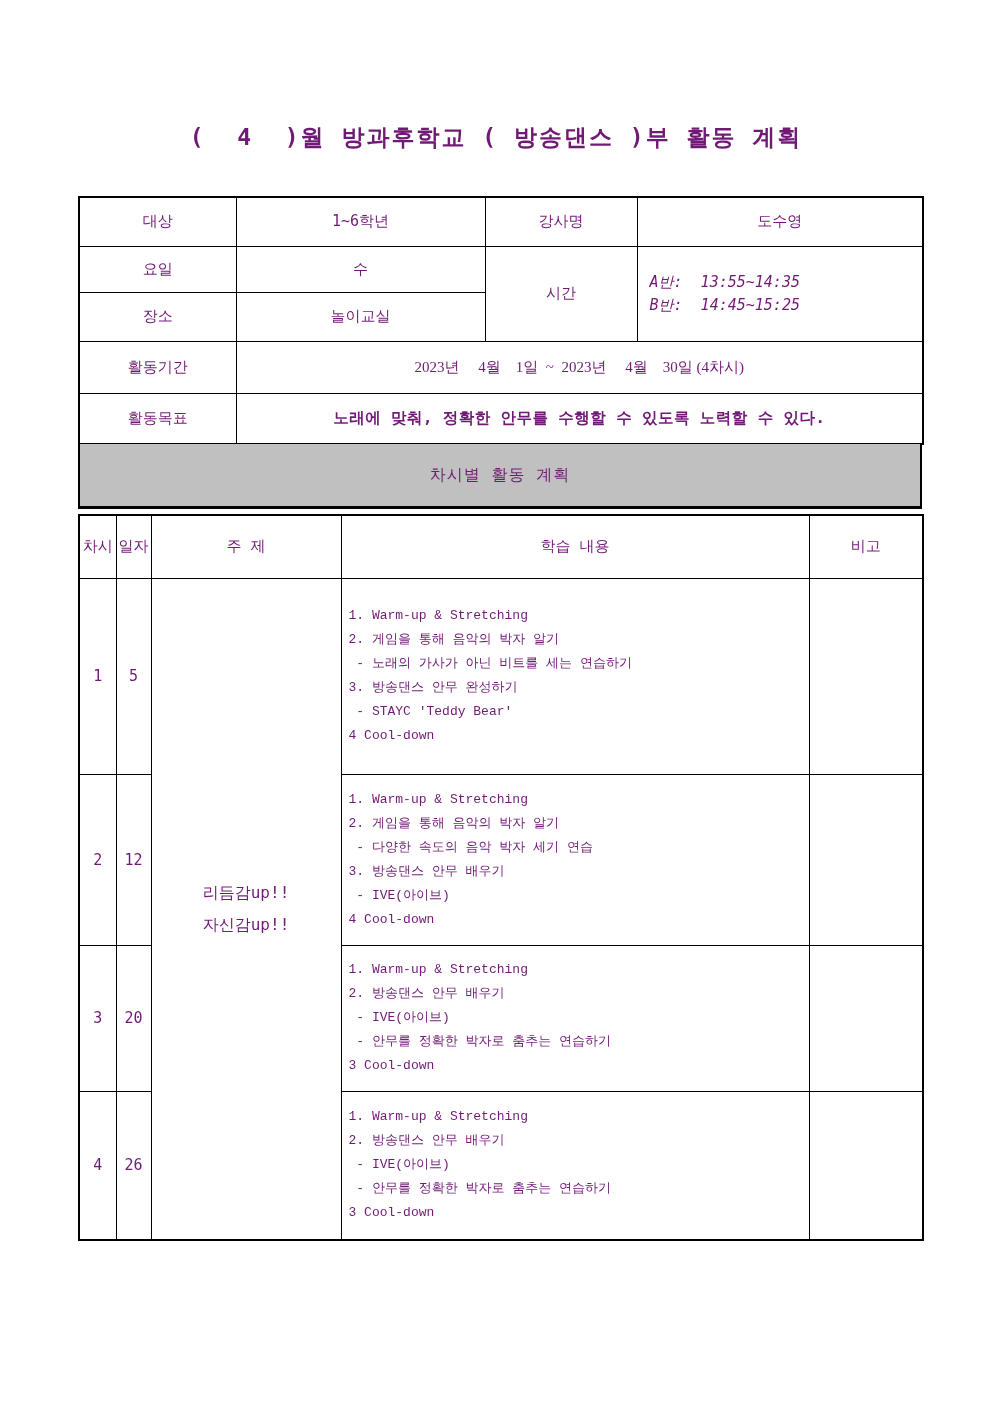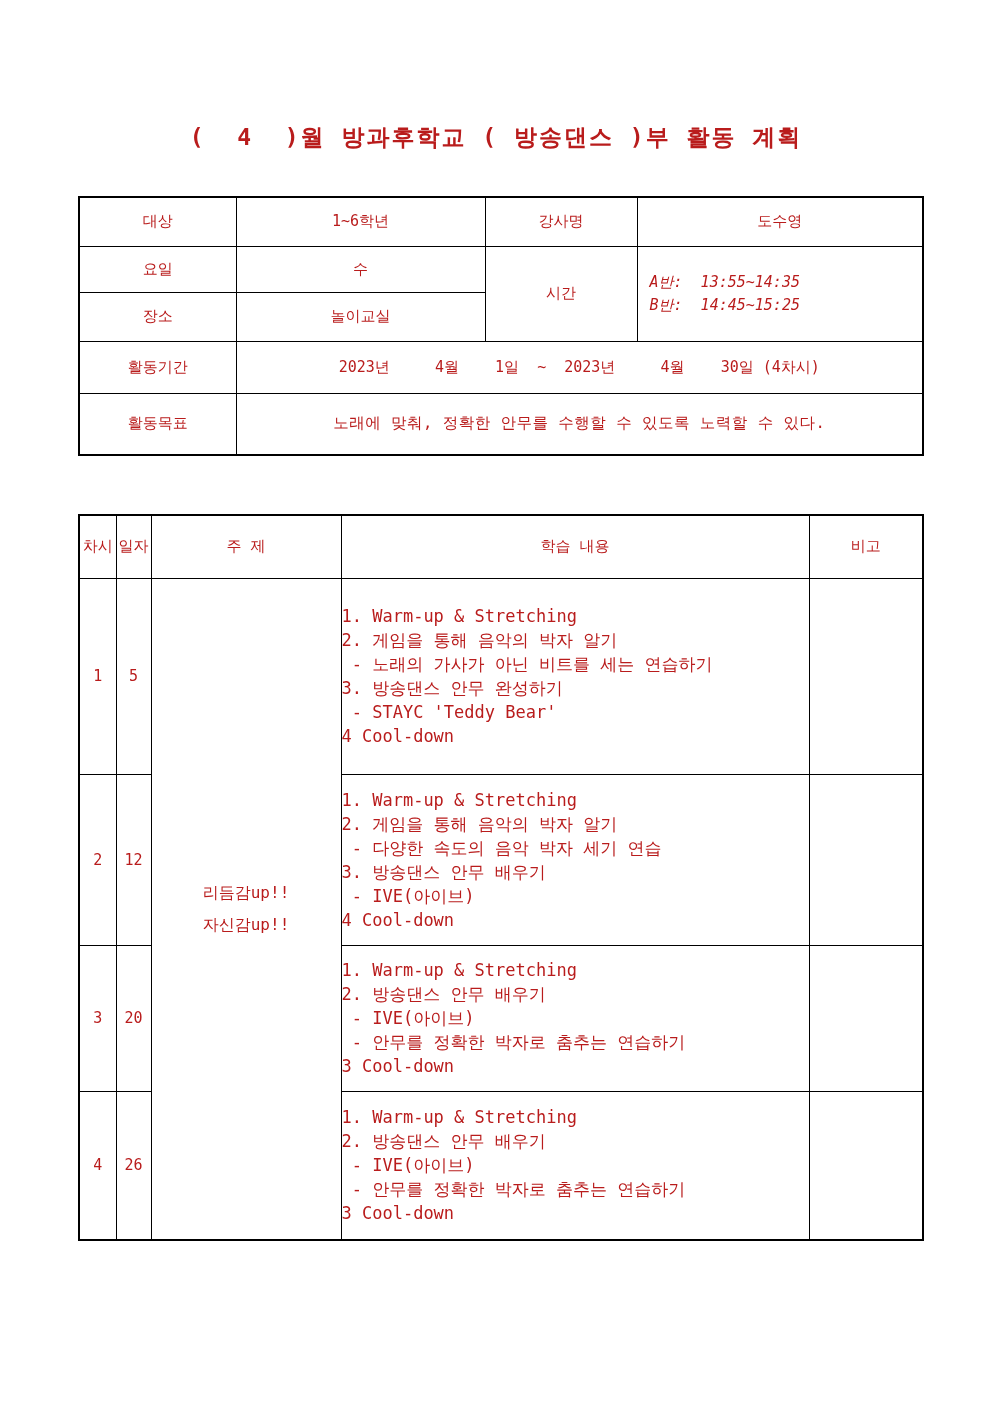--- a/index.html
+++ b/index.html
@@ -4,21 +4,21 @@
 <style>
   * { margin: 0; padding: 0; box-sizing: border-box; }
   html, body { background: #888; }
   .page {
     position: relative;
     width: 992px;
     height: 1403px;
     margin: 0 auto;
     background: #ffffff;
     font-family: "DejaVu Sans Mono", "DejaVu Sans", sans-serif;
-    color: #b91c1c;
+    color: #701a75;
   }
   .title {
     position: absolute;
     top: 122px;
     left: 0;
     width: 100%;
     text-align: center;
     font-size: 23px;
     font-weight: bold;
     letter-spacing: 2px;
@@ -35,25 +35,25 @@
     text-align: center;
     vertical-align: middle;
     font-size: 15px;
     overflow: hidden;
   }
   
   .t1 { top: 196px; width: 844px; border: 2px solid #000; padding-left: 7px; }
   .t1 .r1 td { height: 49px; }
   .t1 .r2 td { height: 46px; }
   .t1 .r3 td { height: 49px; }
-  .t1 .r4 td { height: 52px; }
-  .t1 .r5 td { height: 62px; }
+  .t1 .r4 td { height: 52px; font-family: Liberation Serif, serif; }
+  .t1 .r5 td { height: 51px; }
   .time-val { text-align: left; padding-left: 12px; white-space: pre; line-height: 23px; font-style: italic; }
   .pre { white-space: pre; margin-left: 24px; }
-  .goal { font-weight: normal; font-size: 15.5px; letter-spacing: 0.5px; }
+  .goal { font-weight: bold; font-size: 15.5px; letter-spacing: 0.5px; }
   
   .banner {
     position: absolute;
     top: 443px;
     left: 78px;
     width: 844px;
     height: 66px;
     background: #c0c0c0;
     border: 2px solid #000;
     border-top-width: 1px;
@@ -71,23 +71,25 @@
   .t2 .row3 td { height: 146px; }
   .t2 .row4 td { height: 149px; }
   .topic {
     font-weight: normal;
     font-size: 16px;
     white-space: pre;
     line-height: 32px;
   }
   .content {
     text-align: left;
+    padding-left: 7px;
     white-space: pre;
     line-height: 24px;
-    font-size: 17px;
+    font-size: 13px;
+    font-family: Liberation Mono, monospace;
   }
 </style>
 </head>
 <body>
 
 <div class="page">
 
   <div class="title">(  4  )월 방과후학교 ( 방송댄스 )부 활동 계획</div>
 
   <table class="t1">
@@ -119,20 +121,21 @@
       <td>활동기간</td>
       <td colspan="3" class="pre">2023년     4월    1일  ~  2023년     4월    30일 (4차시)</td>
     </tr>
     <tr class="r5">
       <td>활동목표</td>
       <td colspan="3" class="goal">노래에 맞춰, 정확한 안무를 수행할 수 있도록 노력할 수 있다.</td>
     </tr>
   </tbody>
     </table>
 
+  <div class="banner">차시별 활동 계획</div>
 
   <table class="t2">
     <colgroup>
       <col style="width:37px">
         <col style="width:35px">
         <col style="width:190px">
         <col style="width:468px">
         <col style="width:114px">
     </colgroup>
     <tbody>

